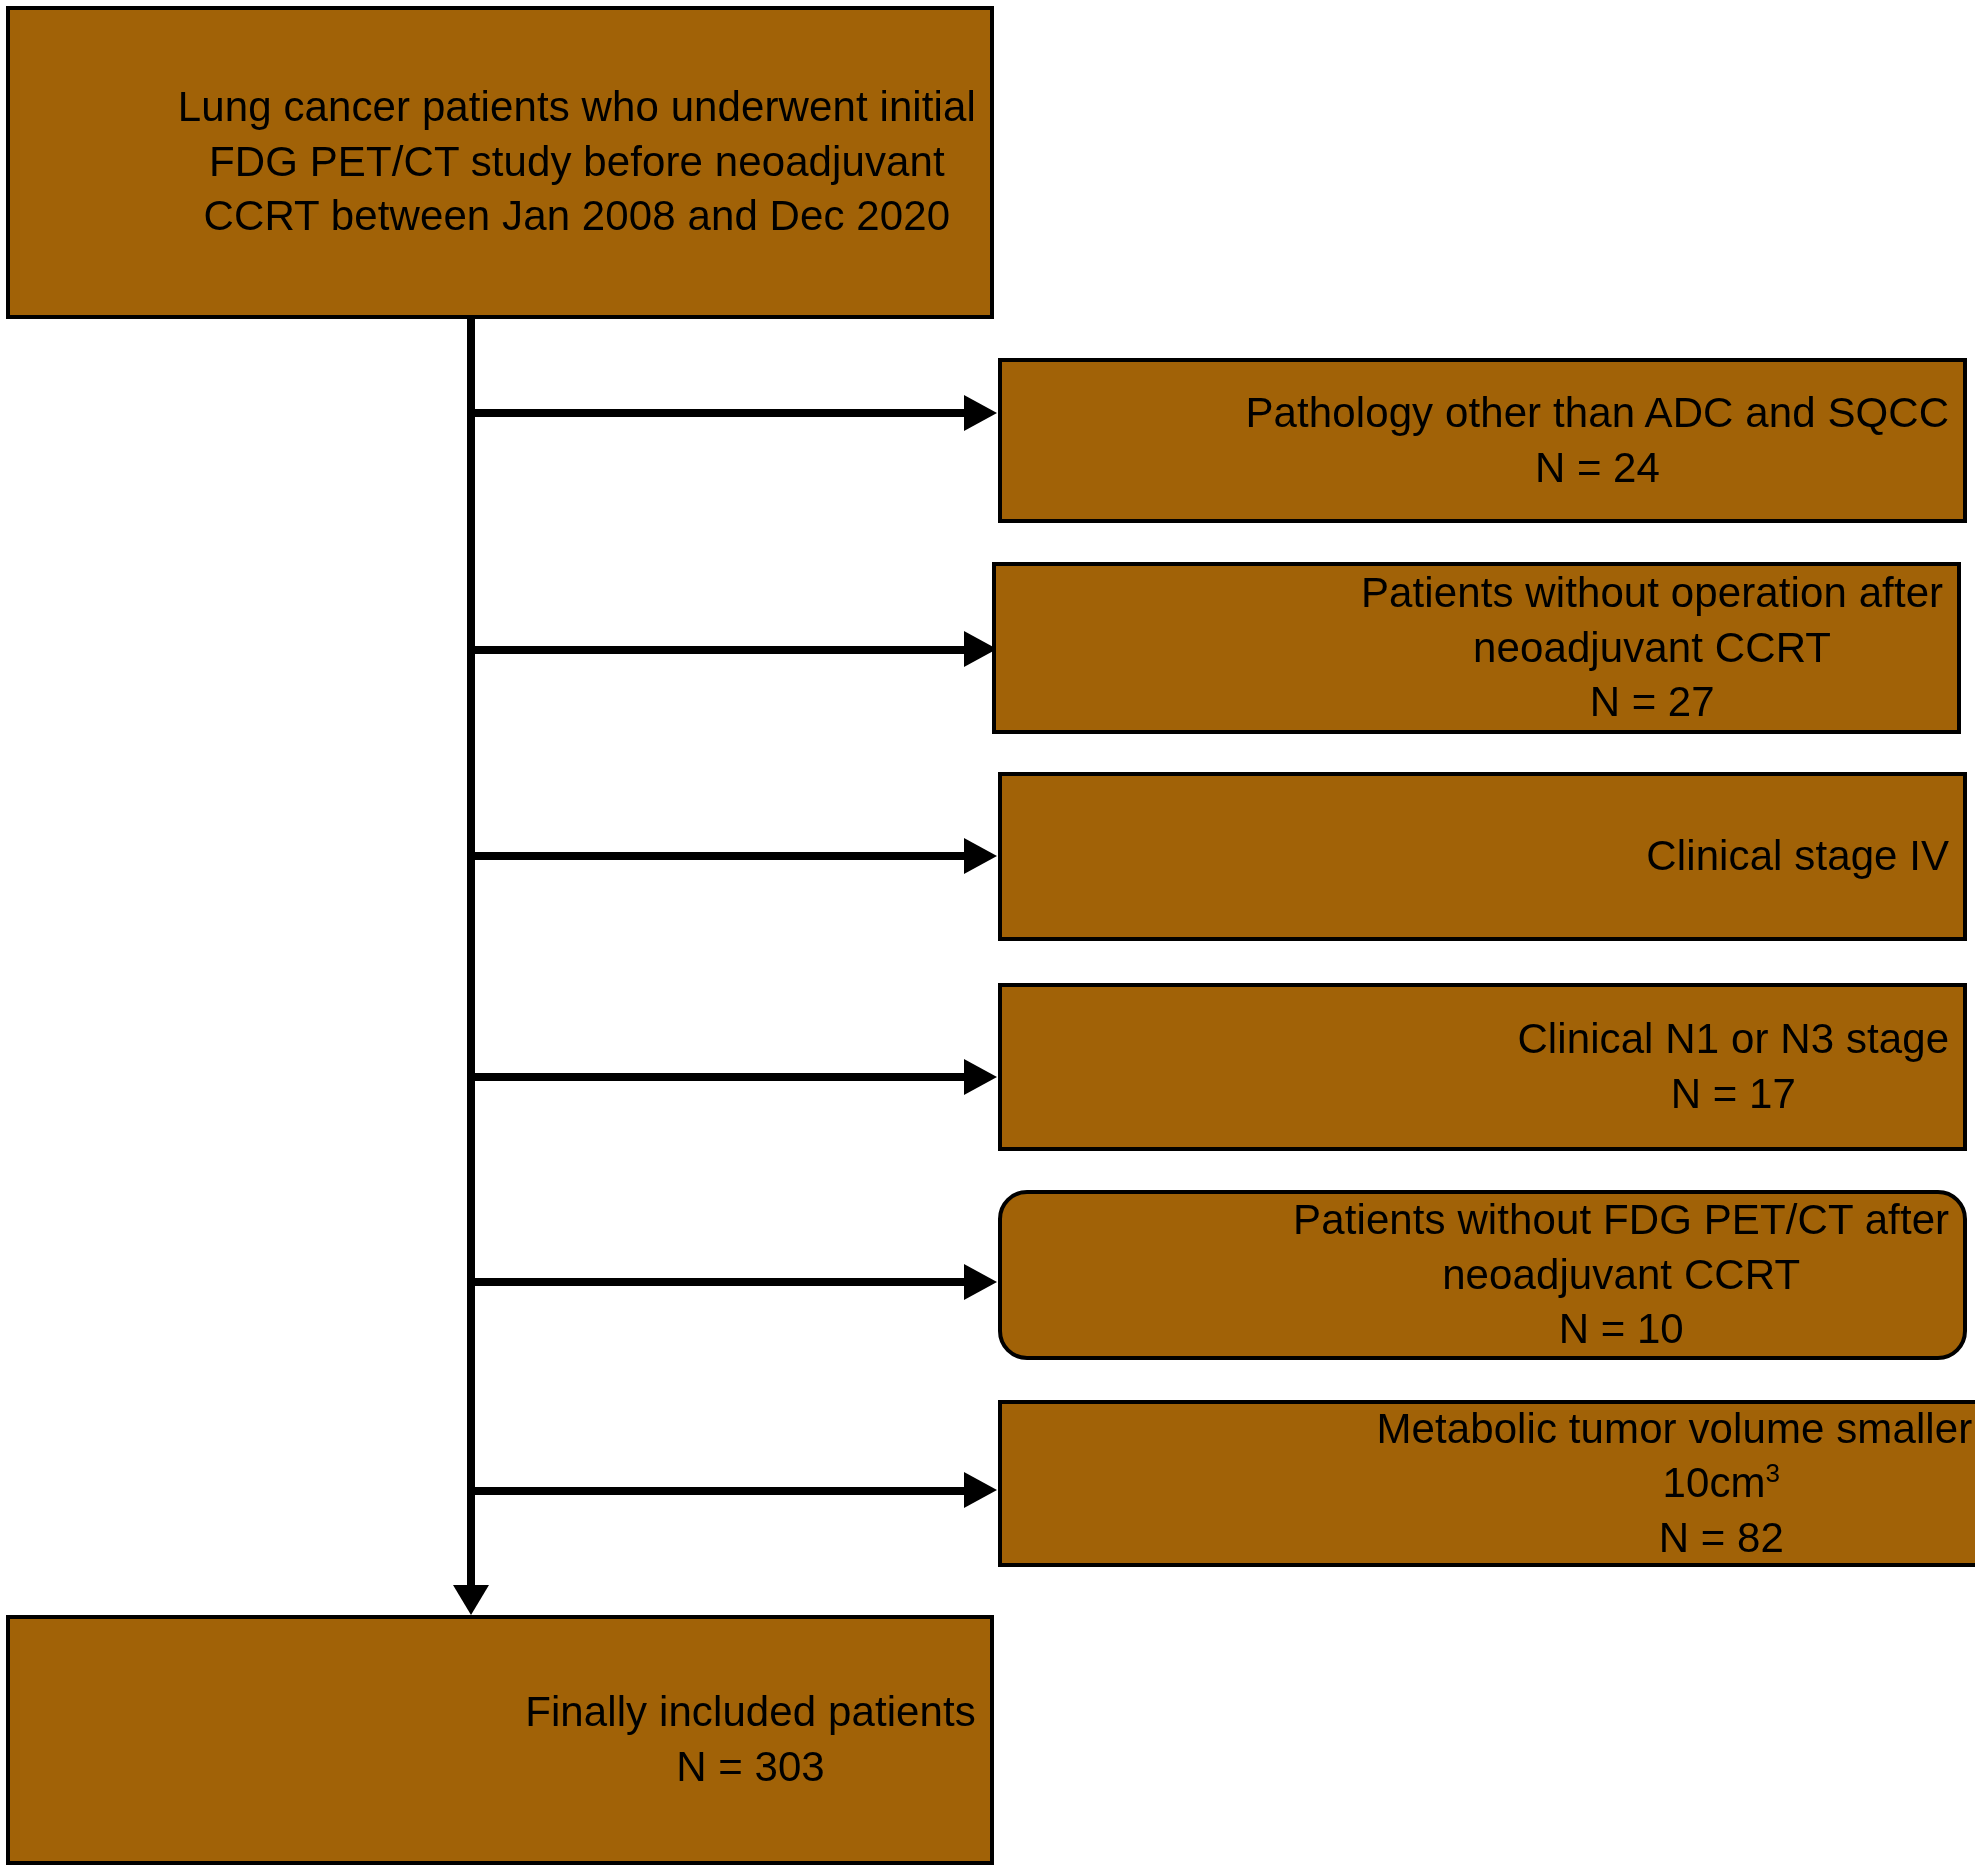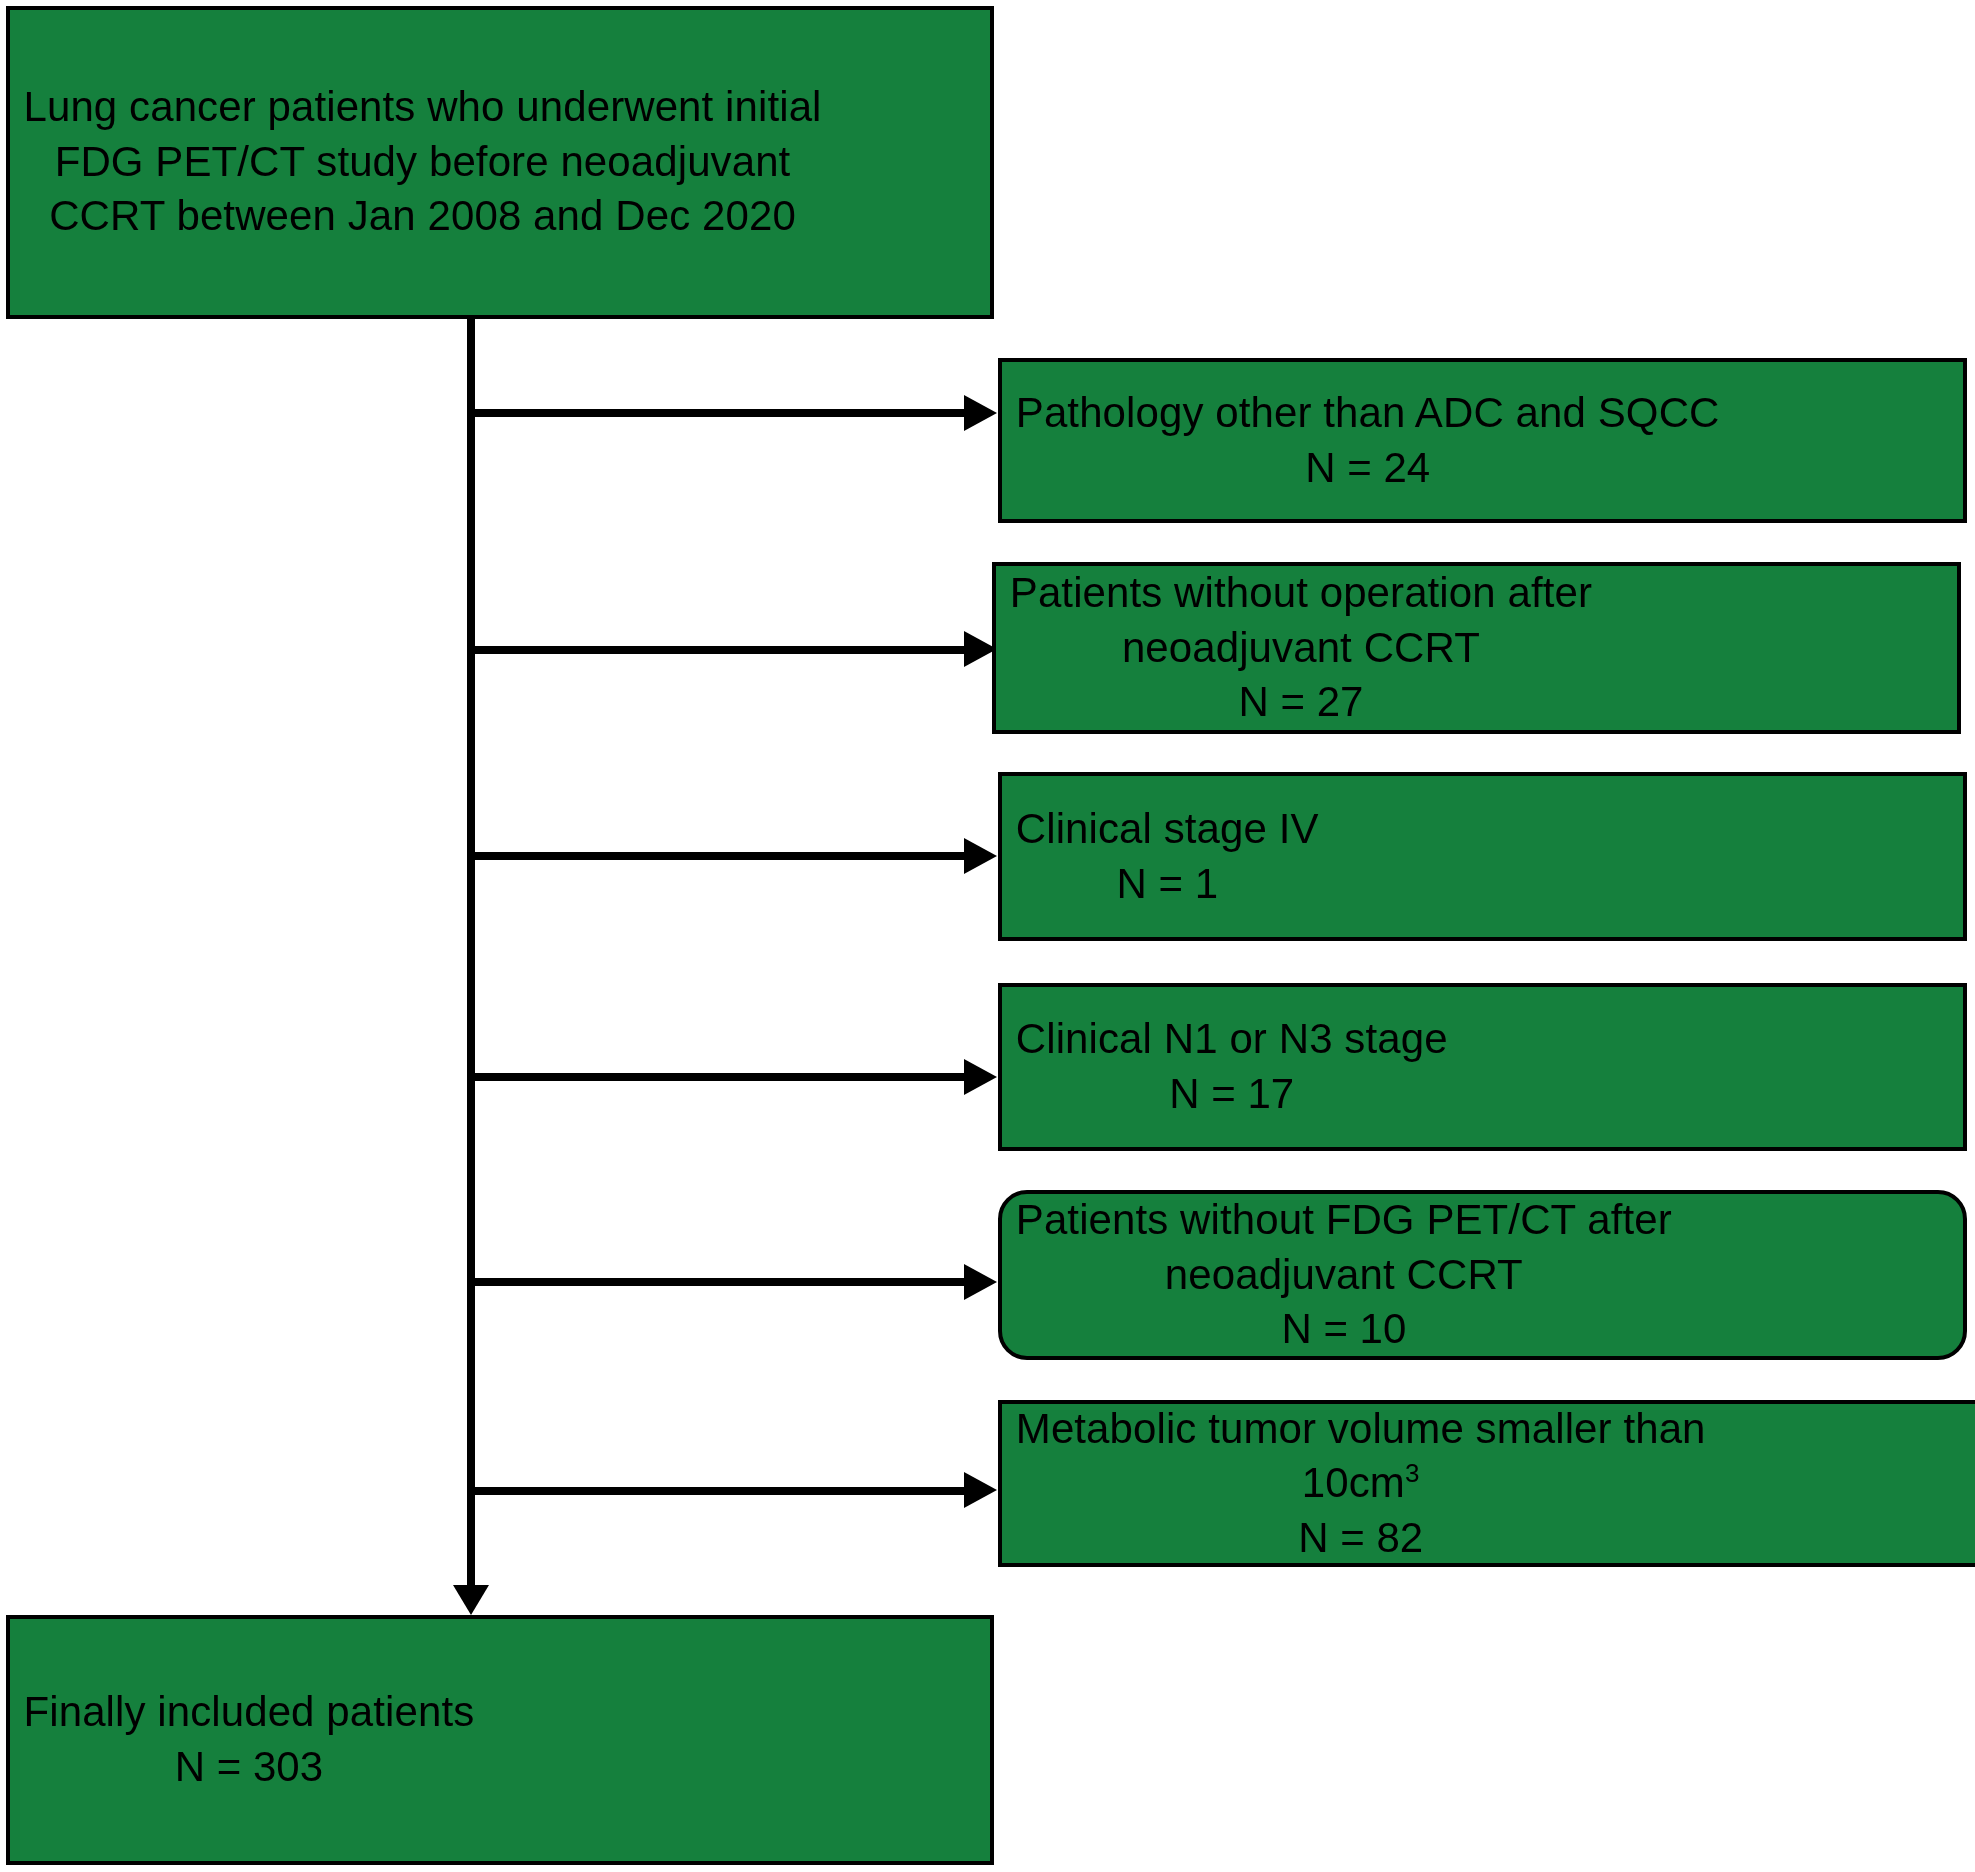--- a/index.html
+++ b/index.html
@@ -12,24 +12,24 @@
     width: 1975px;
     height: 1873px;
     background: #ffffff;
     font-family: "Liberation Sans", sans-serif;
     overflow: hidden;
   }
   .flow-box {
     position: absolute;
     box-sizing: border-box;
     border: 4px solid #000000;
-    background: #15803d;
+    background: #a16207;
     display: flex;
     align-items: center;
-    justify-content: flex-start;
+    justify-content: flex-end;
     text-align: center;
   }
   .box-text {
     font-size: 42px;
     line-height: 1.30;
     color: #000000;
     letter-spacing: 0.1px;
     padding: 0 13.8px;
     white-space: pre-line;
   }
@@ -109,21 +109,20 @@
 neoadjuvant CCRT</div>
       <div class="box-count">N = 27</div>
     </div>
   </div>
 
   <div class="h-line" style="left:475px; top:852px; width:494px;"></div>
   <div class="arrow-right" style="left:964px; top:838px;"></div>
   <div class="flow-box" style="left:998px; top:772px; width:969px; height:169px;">
     <div class="box-inner">
       <div class="box-text">Clinical stage IV</div>
-      <div class="box-count">N = 1</div>
     </div>
   </div>
 
   <div class="h-line" style="left:475px; top:1073px; width:494px;"></div>
   <div class="arrow-right" style="left:964px; top:1059px;"></div>
   <div class="flow-box" style="left:998px; top:983px; width:969px; height:168px;">
     <div class="box-inner">
       <div class="box-text">Clinical N1 or N3 stage</div>
       <div class="box-count">N = 17</div>
     </div>

